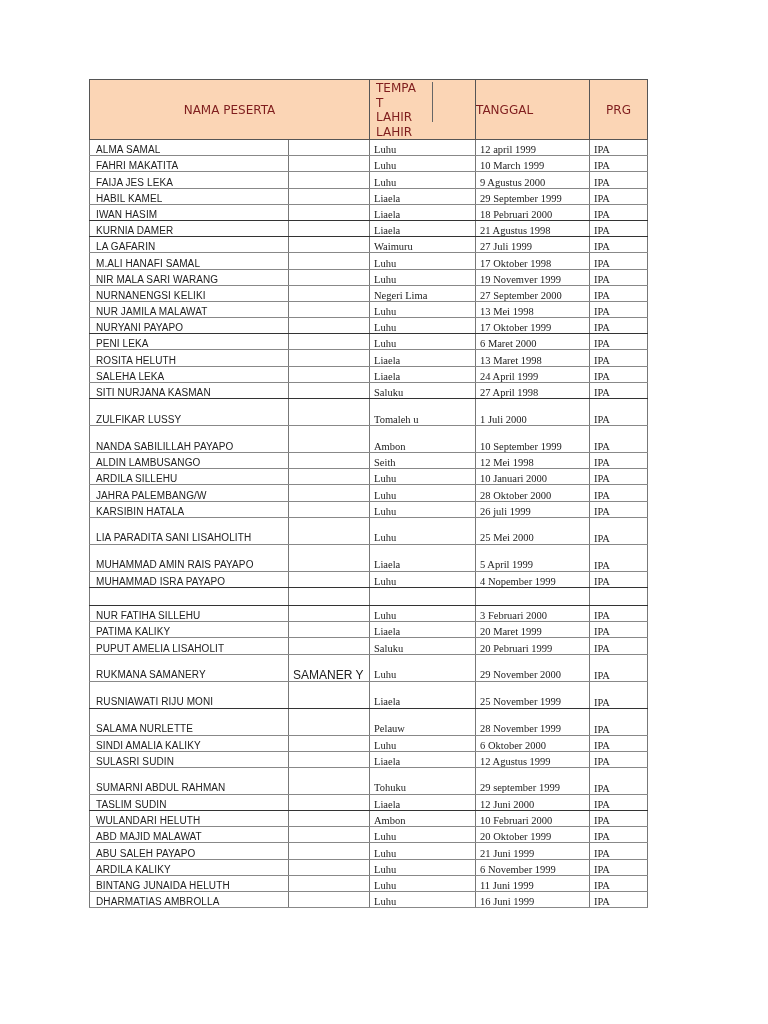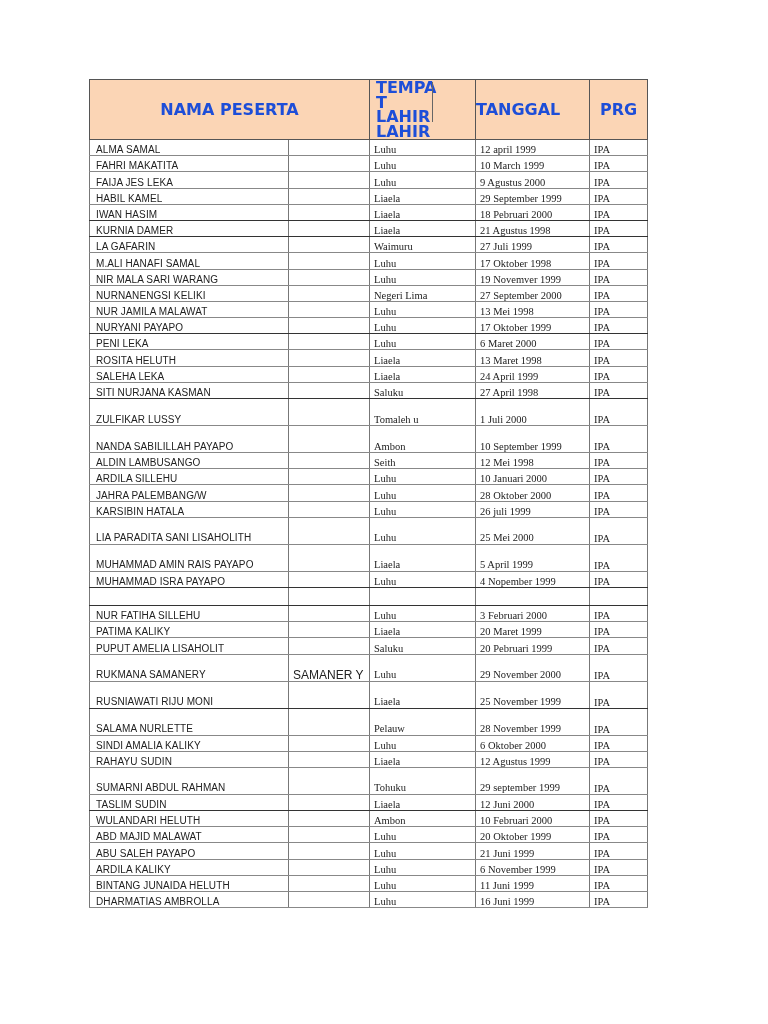--- a/index.html
+++ b/index.html
@@ -27,23 +27,23 @@
     }
     col.c-name { width: 199px; }
     col.c-extra { width: 81px; }
     col.c-place { width: 106px; }
     col.c-date { width: 114px; }
     col.c-prg { width: 58px; }
 
     thead th {
       background: #fbd5b5;
       font-family: "DejaVu Sans", sans-serif;
-      font-weight: bold;
-      font-size: 16px;
-      color: #1d4ed8;
+      font-weight: normal;
+      font-size: 12px;
+      color: #7f1d1d;
       border: 1px solid #555;
       height: 56px;
       padding: 0;
       vertical-align: middle;
       position: relative;
     }
     th.h-name { text-align: center; }
     th.h-place {
       text-align: left;
       padding-left: 6px;
@@ -353,21 +353,21 @@
           <td>IPA</td>
         </tr>
         <tr>
           <td class="name">SINDI AMALIA KALIKY</td>
           <td class="extra"></td>
           <td>Luhu</td>
           <td>6  Oktober  2000</td>
           <td>IPA</td>
         </tr>
         <tr>
-          <td class="name">RAHAYU SUDIN</td>
+          <td class="name">SULASRI SUDIN</td>
           <td class="extra"></td>
           <td>Liaela</td>
           <td>12  Agustus  1999</td>
           <td>IPA</td>
         </tr>
         <tr class="tall">
           <td class="name wrap">SUMARNI ABDUL  RAHMAN</td>
           <td class="extra"></td>
           <td class="wrap">Tohuku</td>
           <td class="wrap">29  september 1999</td>

